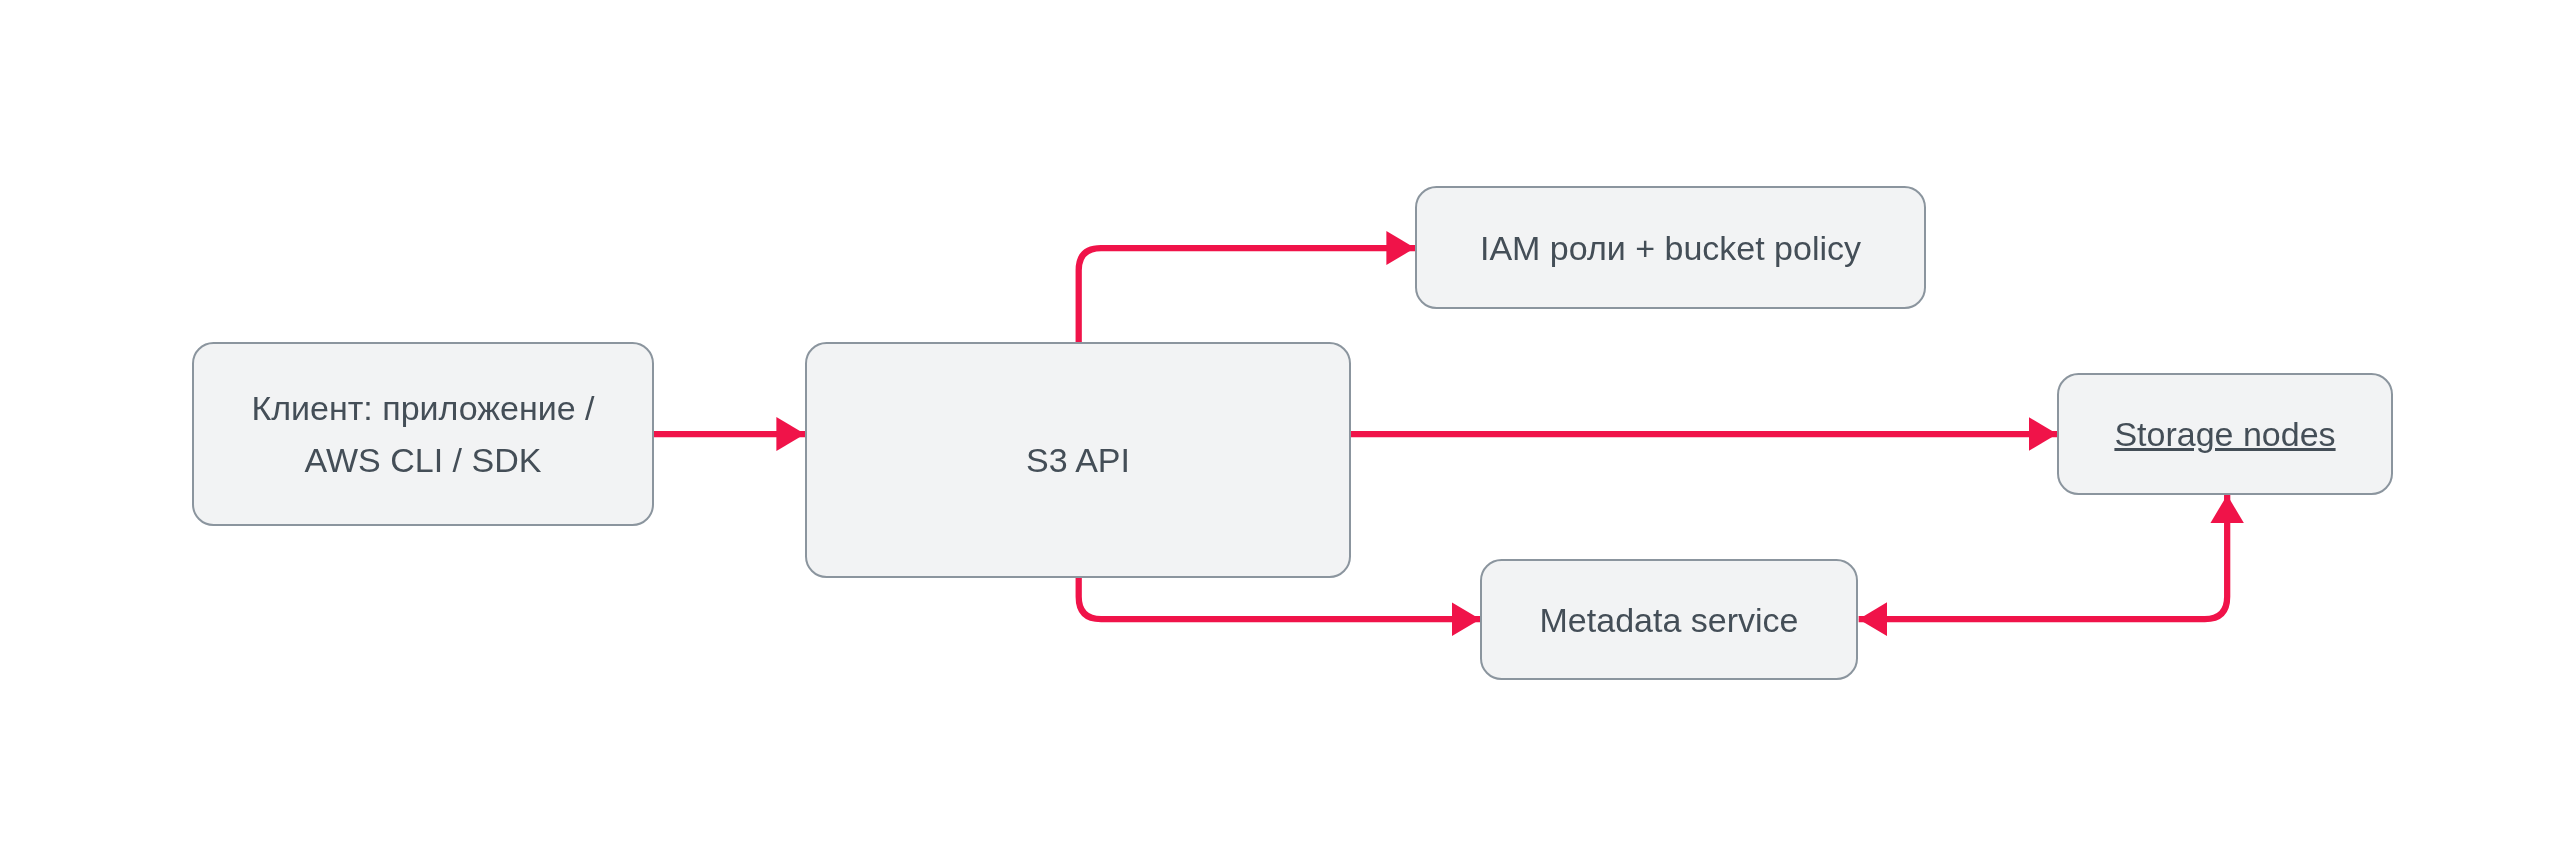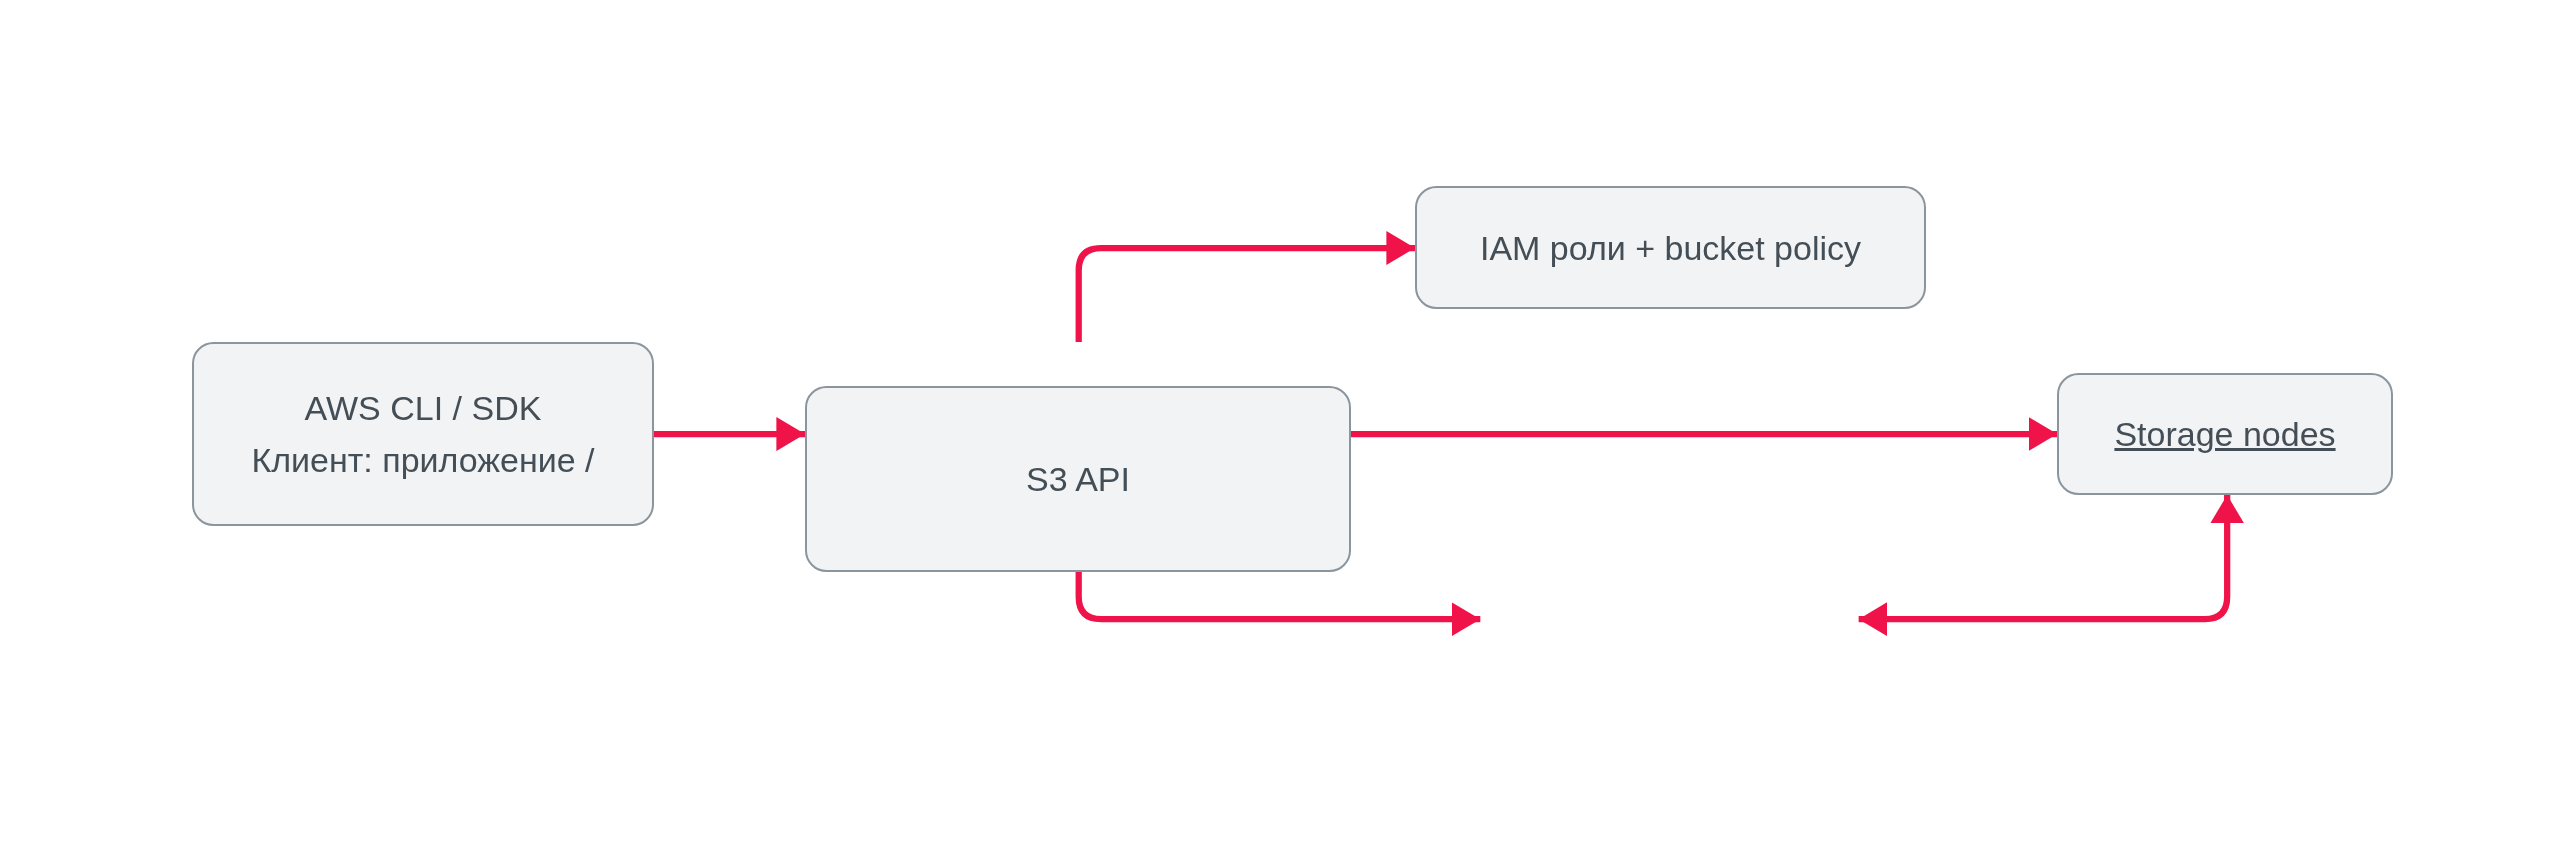--- a/index.html
+++ b/index.html
@@ -24,21 +24,21 @@
     display:flex;
     flex-direction:column;
     justify-content:center;
     text-align:center;
     color:var(--node-text);
     font-size:34px;
     line-height:52px;
     padding:0 21.5px;
   }
   .node-client   {left:192px; top:342px; width:462px; height:184px;}
-  .node-s3api    {left:805px; top:342px; width:546px; height:186px;margin-top:44px;}
+  .node-s3api    {left:805px; top:342px; width:546px; height:236px;}
   .node-iam      {left:1415px;top:186px; width:511px; height:123px;}
   .node-storage  {left:2057px;top:373px; width:336px; height:122px;text-decoration:underline;}
   .node-metadata {left:1480px;top:559px; width:378px; height:121px;}
 </style>
 </head>
 <body>
 
 <div class="canvas">
 
   <svg class="connector-layer" width="2576" height="869" viewBox="0 0 2880 971" xmlns="http://www.w3.org/2000/svg">
@@ -53,31 +53,34 @@
     <path class="edge" d="M 1206 382 L 1206 302 Q 1206 277 1231 277 L 1582 277" marker-end="url(#ah)"></path>
 
     <path class="edge" d="M 1510 485 L 2300 485" marker-end="url(#ah)"></path>
 
     <path class="edge" d="M 1206 590 L 1206 667 Q 1206 692 1231 692 L 1655 692" marker-end="url(#ah)"></path>
 
     <path class="edge" d="M 2078 692 L 2465 692 Q 2490 692 2490 667 L 2490 553" marker-start="url(#ah)" marker-end="url(#ah)"></path>
   </svg>
 
   <div class="node node-client">
+    <div class="node-line">Клиент: приложение /</div>
     <div class="node-line">AWS CLI / SDK</div>
-    <div class="node-line">Клиент: приложение /</div>
   </div>
 
   <div class="node node-s3api">
     <div class="node-line">S3 API</div>
   </div>
 
   <div class="node node-iam">
     <div class="node-line">IAM роли + bucket policy</div>
   </div>
 
   <div class="node node-storage">
     <div class="node-line">Storage nodes</div>
   </div>
 
+  <div class="node node-metadata">
+    <div class="node-line">Metadata service</div>
+  </div>
 
 </div>
 
 
 </body></html>

